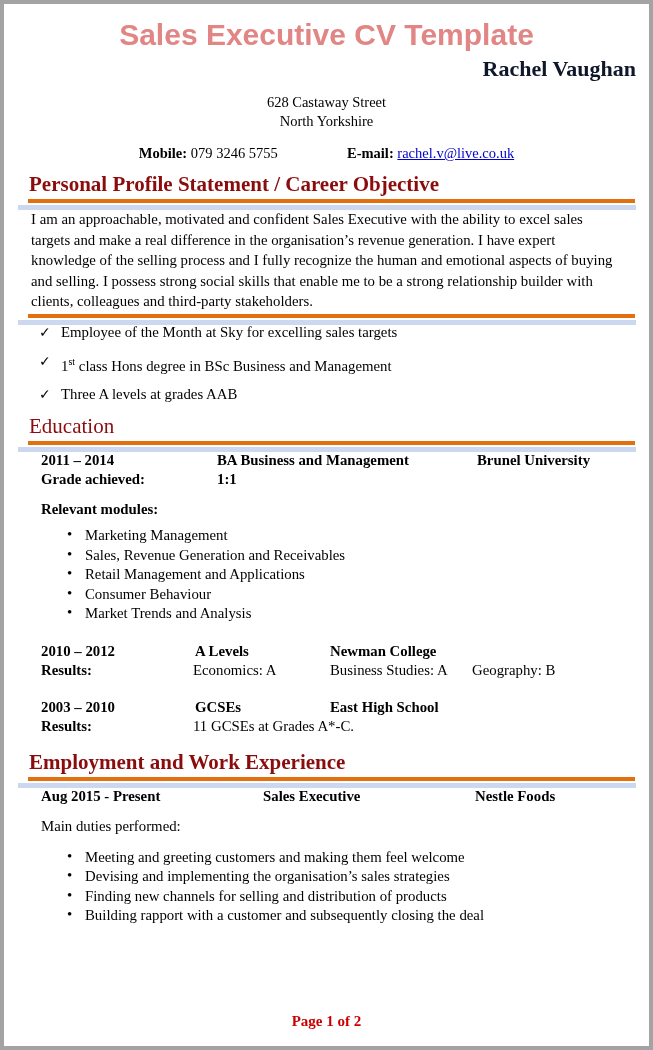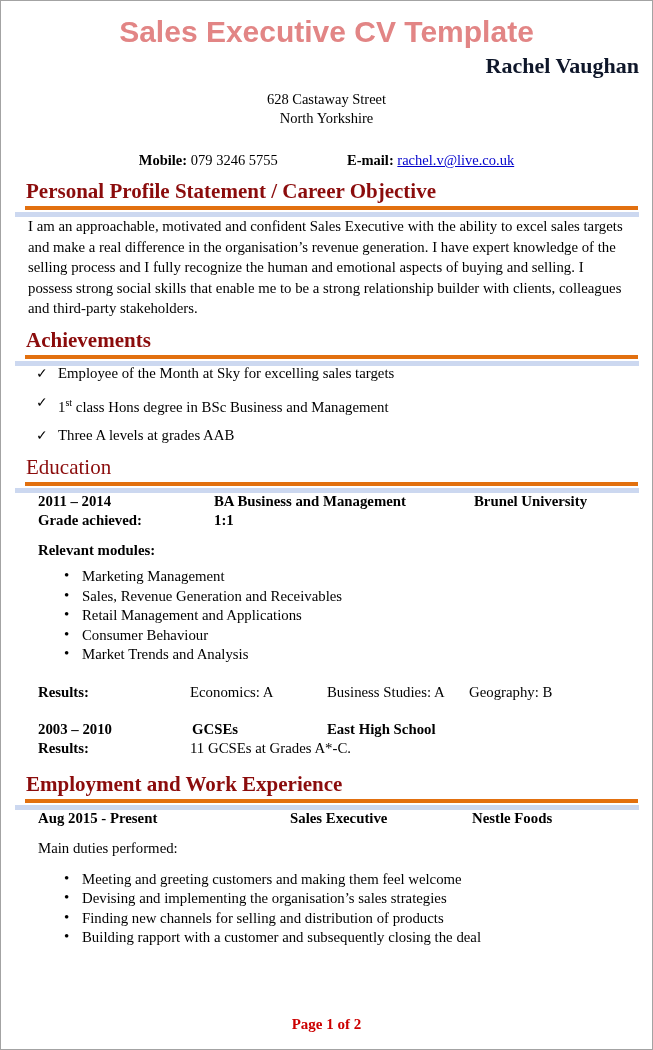--- a/index.html
+++ b/index.html
@@ -10,21 +10,21 @@
   body {
     font-family: "Liberation Serif", "DejaVu Serif", serif;
     color: #000000;
   }
   .page {
     position: relative;
     width: 653px;
     height: 1050px;
     box-sizing: border-box;
     background: #ffffff;
-    border: 1px solid #a3a3a3;
+    border: 4px solid #a3a3a3;
     overflow: hidden;
   }
   .inner {
     padding: 10px 13px 0 13px;
   }
 
   
   .cv-title {
     text-align: center;
     font-family: "Liberation Sans", "DejaVu Sans", sans-serif;
@@ -47,21 +47,21 @@
   .addr-block {
     text-align: center;
     font-size: 14.5px;
     line-height: 19px;
     margin-top: 9px;
   }
   .contact-row {
     text-align: center;
     font-size: 14.5px;
     line-height: 19px;
-    margin-top: 23px;
+    margin-top: 13px;
   }
   .contact-row .lbl { font-weight: bold; }
   .contact-gap { display: inline-block; width: 62px; }
   .email-link {
     color: #0000cc;
     text-decoration: underline;
   }
 
   
   .section-head {
@@ -163,21 +163,21 @@
   .sub-label {
     margin: 11px 0 0 24px;
     font-size: 14.8px;
     line-height: 19px;
     font-weight: bold;
   }
   .sub-label.normal { font-weight: normal; }
 
   
   .c-edate { left: 24px; font-family: Liberation Serif, serif; }
-  .c-erole { left: 276px; }
+  .c-erole { left: 246px; }
   .c-ecomp { left: 458px; }
 
   
   .footer {
     position: absolute;
     left: 0;
     right: 0;
     bottom: 16px;
     text-align: center;
     font-weight: bold;
@@ -207,21 +207,20 @@
       <span class="email-link">rachel.v@live.co.uk</span>
     </div>
 
     <div class="section-head">Personal Profile Statement / Career Objective</div>
     <div class="rule">
       <div class="orange"></div>
       <div class="blue"></div>
     </div>
     <div class="profile-text">I am an approachable, motivated and confident Sales Executive with the ability to excel sales targets and make a real difference in the organisation’s revenue generation. I have expert knowledge of the selling process and I fully recognize the human and emotional aspects of buying and selling.  I possess strong social skills that enable me to be a strong relationship builder with clients, colleagues and third-party stakeholders.</div>
 
-    <div class="section-head">Achievements</div>
     <div class="rule">
       <div class="orange"></div>
       <div class="blue"></div>
     </div>
     <ul class="check-list">
       <li>
         <span class="tick">✓</span>
         <span>Employee of the Month at Sky for excelling sales targets</span>
       </li>
       <li>
@@ -271,20 +270,25 @@
         <span>Consumer Behaviour</span>
       </li>
       <li>
         <span class="dot">•</span>
         <span>Market Trends and Analysis</span>
       </li>
     </ul>
 
     <div class="entry" style="margin-top:18px;">
       <div class="row">
+        <span class="cell b c-date2">2010 – 2012</span>
+        <span class="cell b c-title2">A Levels</span>
+        <span class="cell b c-inst2">Newman College</span>
+      </div>
+      <div class="row">
         <span class="cell b c-date2">Results:</span>
         <span class="cell c-title2b">Economics: A</span>
         <span class="cell c-inst2">Business Studies: A</span>
         <span class="cell c-extra2">Geography: B</span>
       </div>
     </div>
 
     <div class="entry" style="margin-top:18px;">
       <div class="row">
         <span class="cell b c-date2">2003 – 2010</span>

